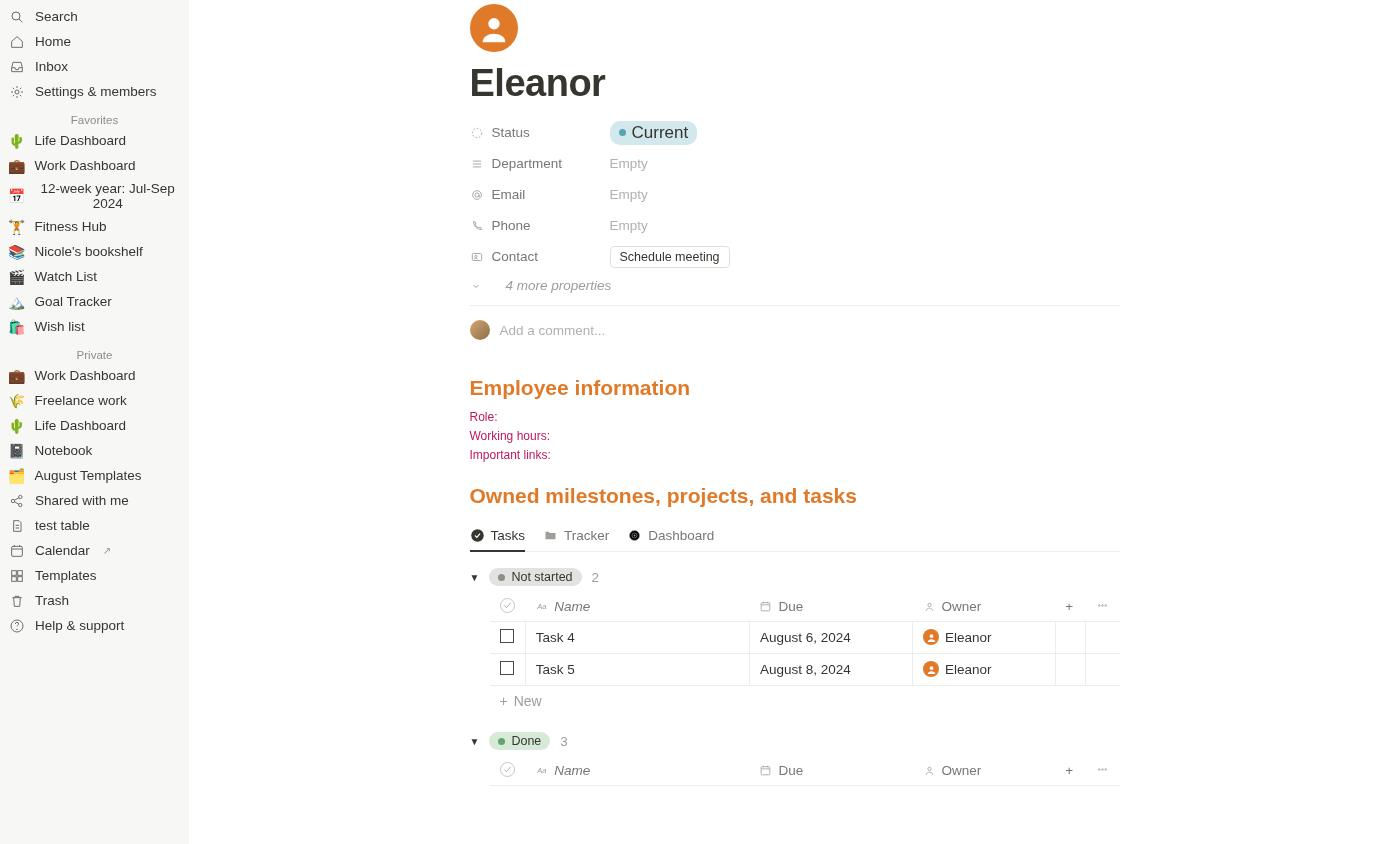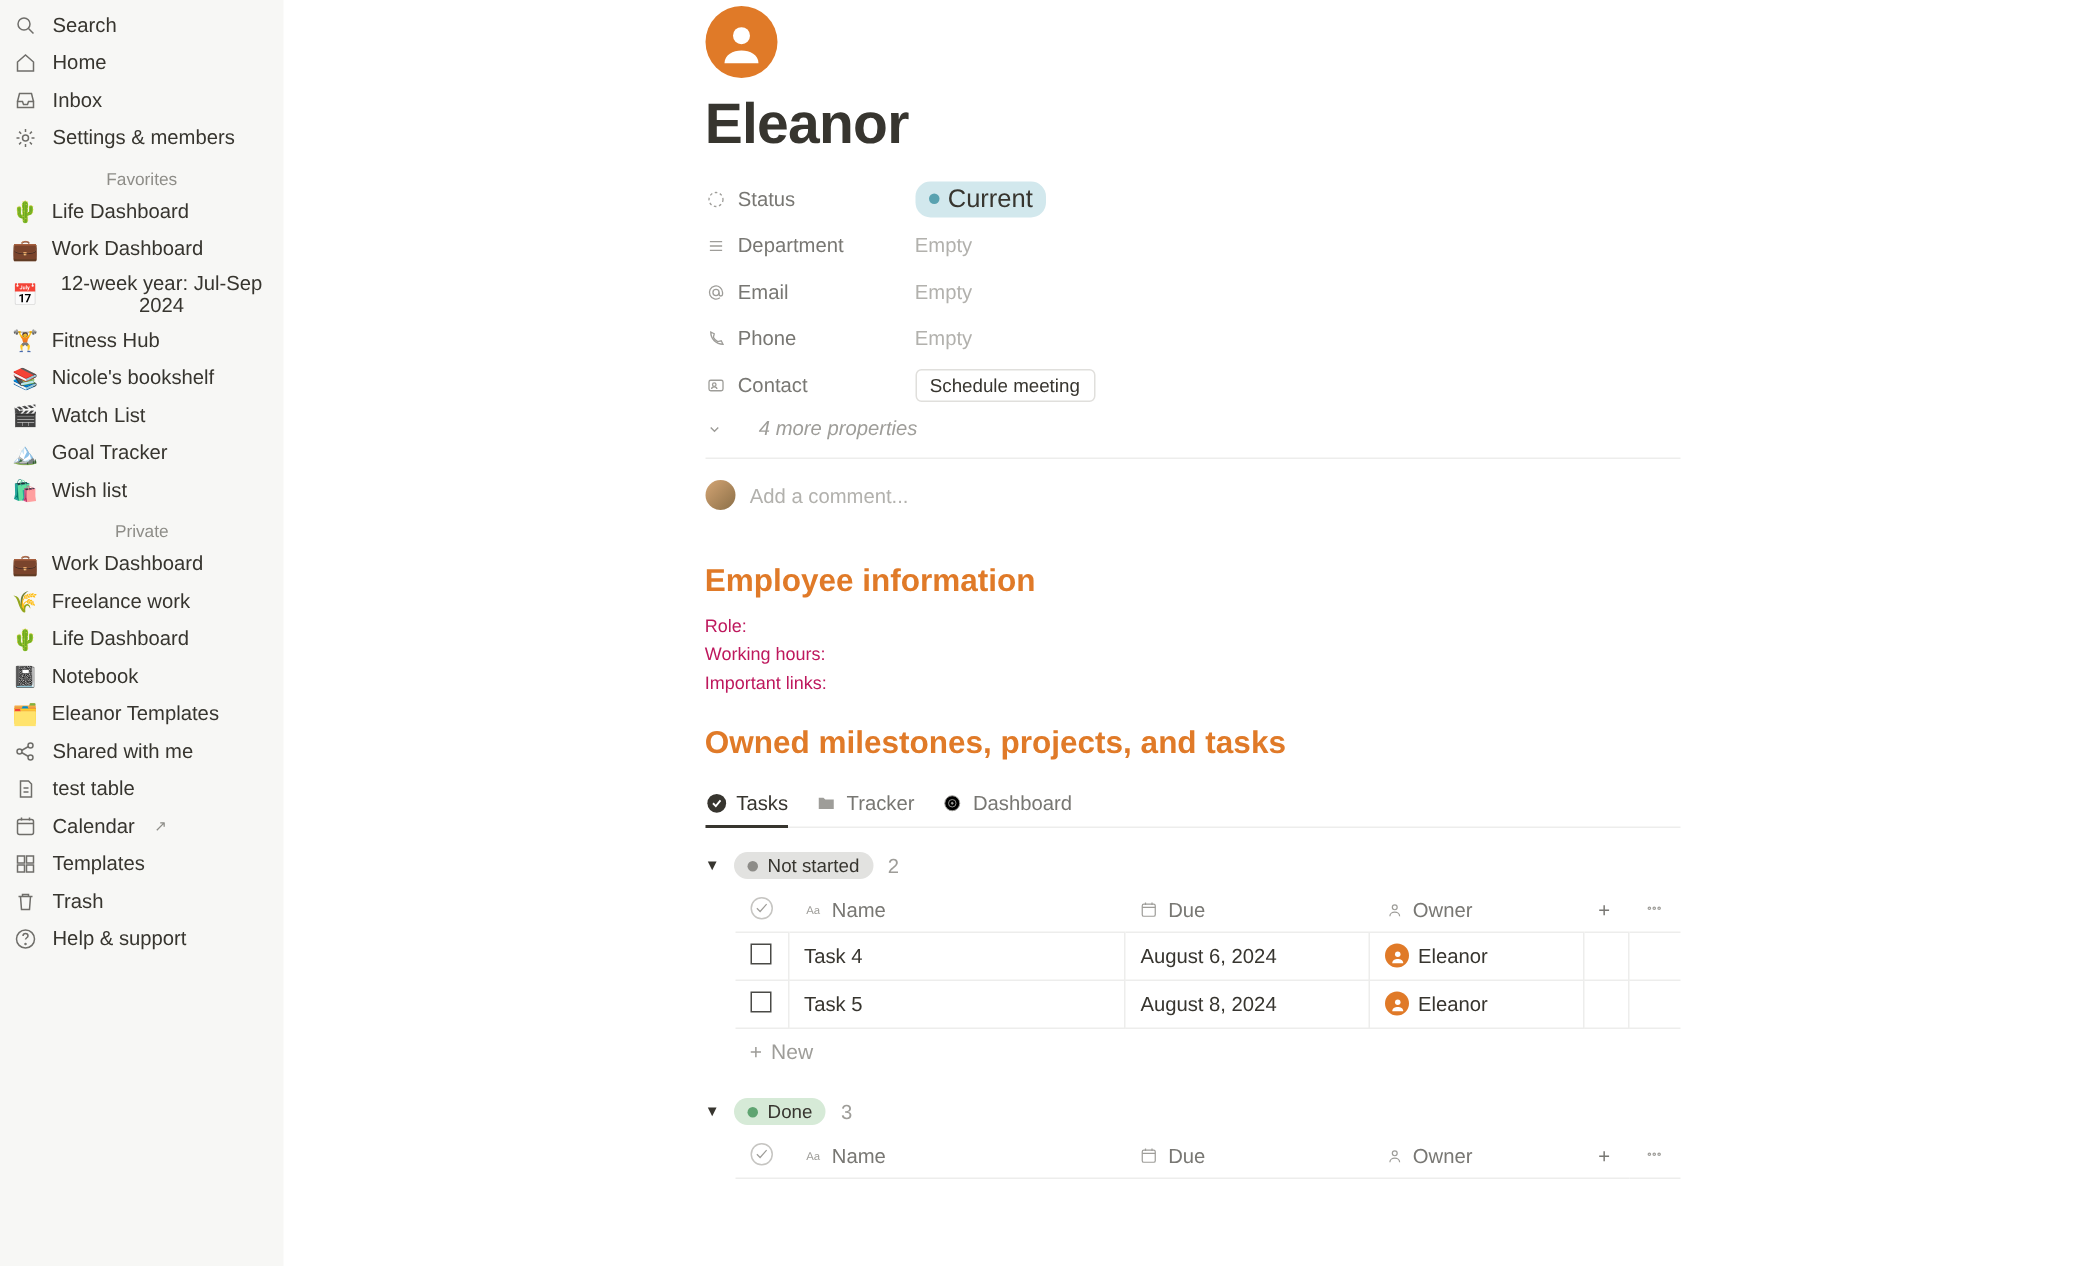--- a/index.html
+++ b/index.html
@@ -66,21 +66,21 @@
 
 
 .table-wrap { margin-left: 20px; }
 .table { width: 100%; border-collapse: collapse; margin-top: 6px; font-size: 13.5px; }
 .table th { text-align: left; font-weight: 400; color: #787773; padding: 6px 10px; border-bottom: 1px solid #ededec; }
 .table th .th-inner { display: flex; align-items: center; gap: 6px; }
 .table th svg { width: 13px; height: 13px; stroke: #9e9d99; fill: none; stroke-width: 1.5; }
 .table td { padding: 7px 10px; border-bottom: 1px solid #ededec; border-right: 1px solid #ededec; }
 .table tr td:last-child { border-right: none; }
 .col-check { width: 34px; text-align: center; }
-.col-name { width: 220px; }
+.col-name { width: 220px; font-style: italic; }
 .col-due { width: 160px; }
 .col-owner { width: 140px; }
 .col-add { width: 30px; text-align: center; color: #b2b1ad; }
 .col-menu { width: 30px; text-align: center; color: #b2b1ad; }
 .checkbox { width: 14px; height: 14px; border: 1.5px solid #4a4a47; display: inline-block; }
 .owner-chip { display: inline-flex; align-items: center; gap: 6px; }
 .owner-avatar { width: 16px; height: 16px; border-radius: 50%; background: #e07a28; display: inline-flex; align-items: center; justify-content: center; }
 .owner-avatar svg { width: 11px; height: 11px; fill: #fff; }
 .new-row { color: #9e9d99; padding: 7px 10px; cursor: pointer; display: flex; gap: 6px; }
 
@@ -171,21 +171,21 @@
     <div class="sb-item">
          <span class="sb-emoji">🌵</span>
       <span>Life Dashboard</span>
        </div>
     <div class="sb-item">
          <span class="sb-emoji">📓</span>
       <span>Notebook</span>
        </div>
     <div class="sb-item">
          <span class="sb-emoji">🗂️</span>
-      <span>Eleanor Templates</span>
+      <span>August Templates</span>
        </div>
     <div class="sb-item">
          <span class="sb-icon">
         <svg viewBox="0 0 24 24">
           <circle cx="6" cy="12" r="2.5"></circle>
           <circle cx="17" cy="6" r="2.5"></circle>
           <circle cx="17" cy="18" r="2.5"></circle>
           <line x1="8" y1="11" x2="15" y2="7"></line>
           <line x1="8" y1="13" x2="15" y2="17"></line>
         </svg>

